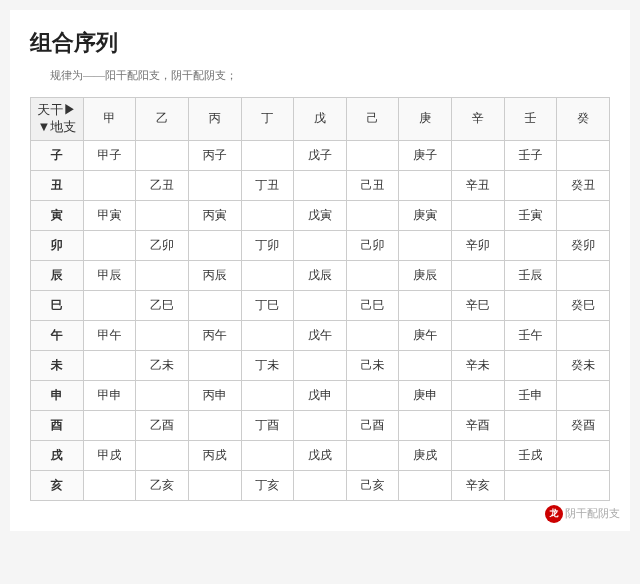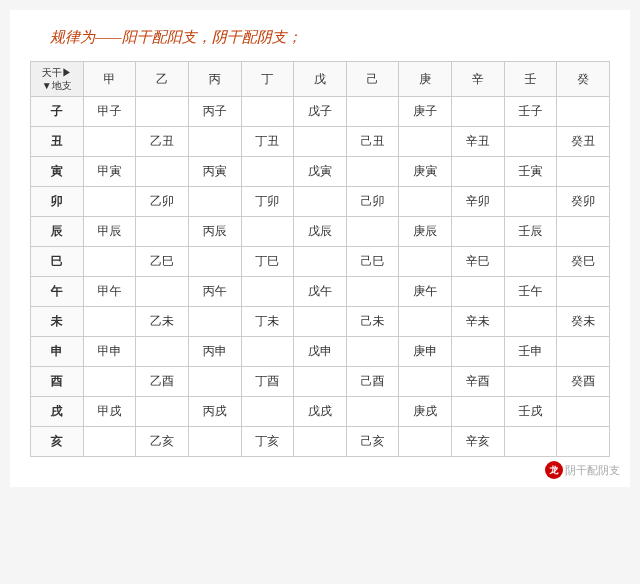--- a/index.html
+++ b/index.html
@@ -18,46 +18,45 @@
       padding: 18px 20px 30px 20px;
       position: relative;
     }
     .page-title {
       font-size: 22px;
       font-weight: bold;
       color: #222;
       margin-bottom: 10px;
     }
     .subtitle {
-      font-size: 15px;
-      color: #c2410c;
+      font-size: 11px;
+      color: #737373;
       margin-bottom: 14px;
       padding-left: 20px;
-      font-style: italic;
     }
     table {
       border-collapse: collapse;
       width: 100%;
       font-size: 12px;
     }
     th, td {
       border: 1px solid #ccc;
       text-align: center;
       padding: 4px 2px;
       min-width: 48px;
       height: 30px;
       color: #333;
     }
     th {
       background: #f9f9f9;
       font-weight: normal;
     }
     .header-cell {
       background: #f0f0f0;
-      font-size: 10px;
+      font-size: 13px;
       line-height: 1.3;
       vertical-align: middle;
     }
     .earthly-branch {
       font-weight: bold;
       background: #fafafa;
     }
     .watermark {
       position: absolute;
       bottom: 8px;
@@ -78,20 +77,21 @@
       justify-content: center;
       color: #fff;
       font-size: 9px;
       font-weight: bold;
     }
   </style>
 </head>
 <body>
 
 <div class="page-container">
+  <div class="page-title">组合序列</div>
   <div class="subtitle">规律为——阳干配阳支，阴干配阴支；</div>
 
   <table>
     <thead>
       <tr>
         <th class="header-cell">天干▶<br>▼地支</th>
         <th>甲</th>
         <th>乙</th>
         <th>丙</th>
         <th>丁</th>

